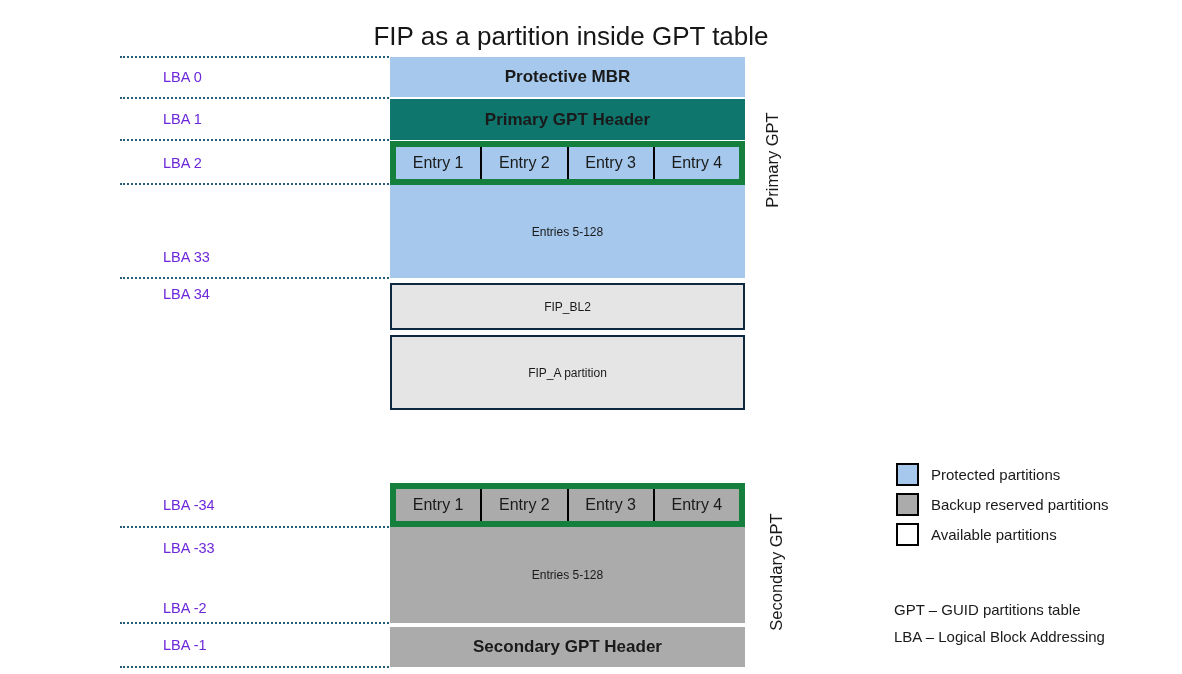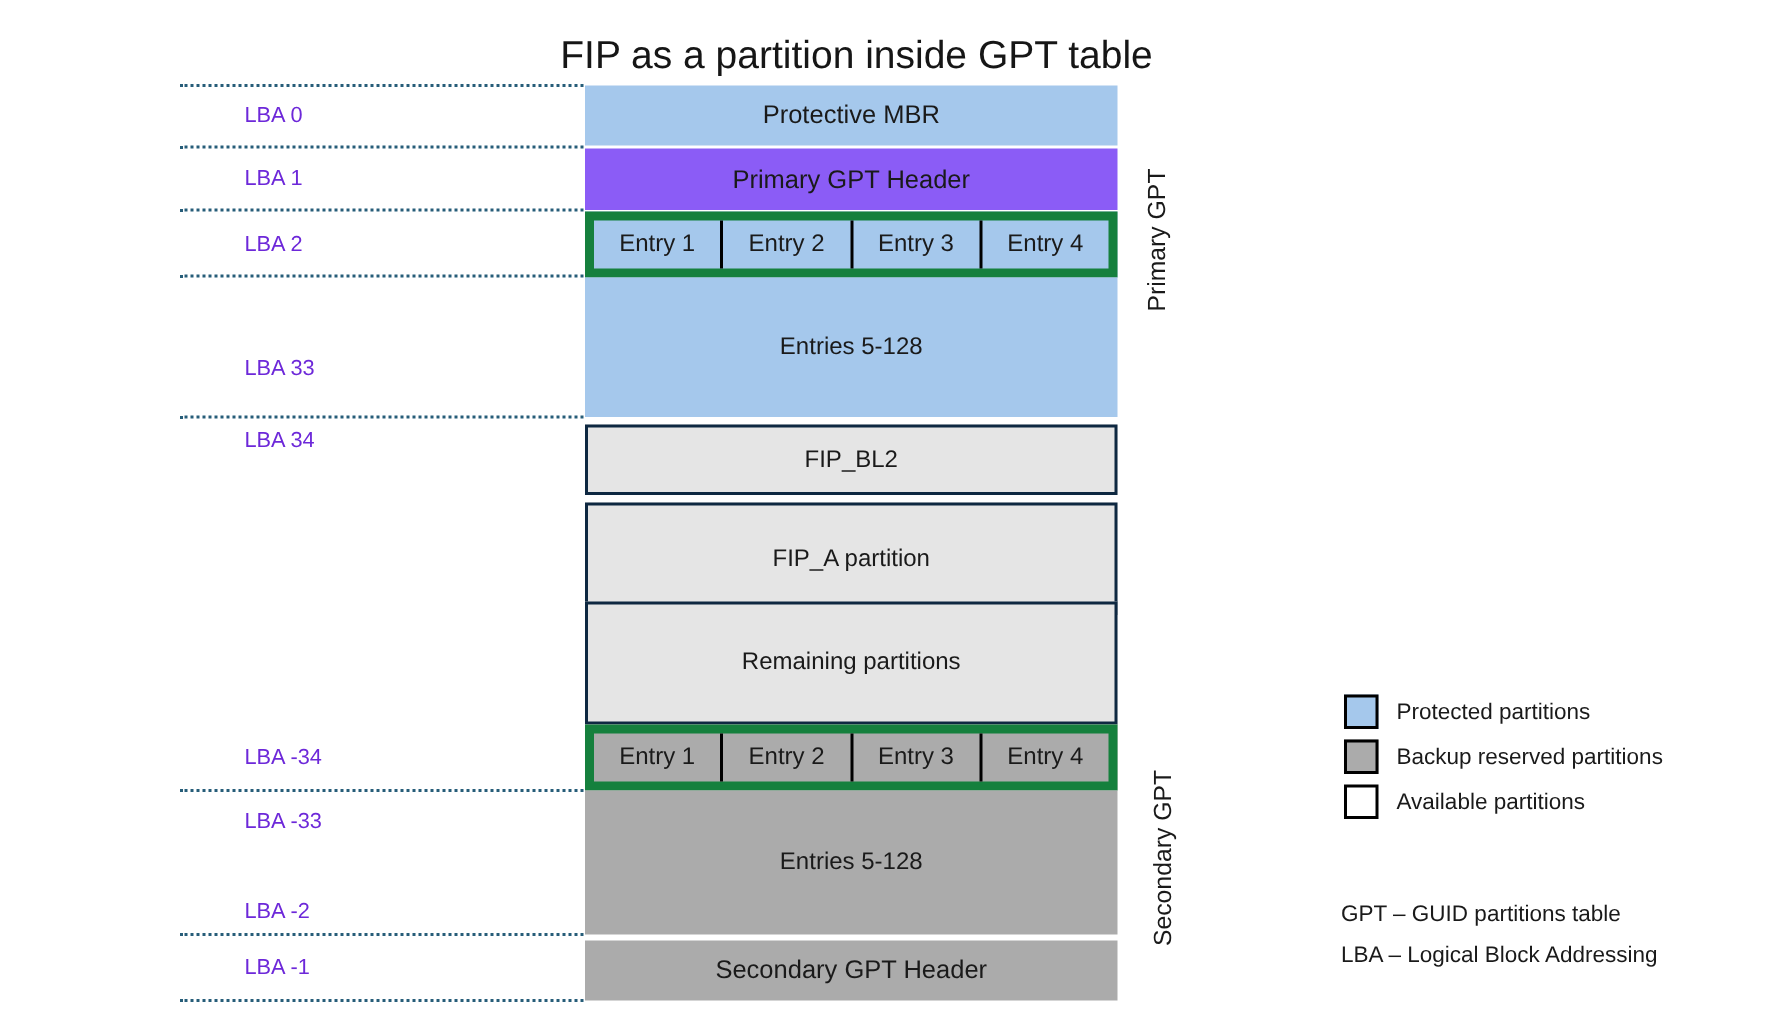--- a/index.html
+++ b/index.html
@@ -43,27 +43,27 @@
     color: #6d28d9;
     white-space: nowrap;
   }
   .block {
     position: absolute;
     left: 390px;
     width: 355px;
     display: flex;
     align-items: center;
     justify-content: center;
-    font-size: 16px;
+    font-size: 12px;
     box-sizing: border-box;
     text-align: center;
   }
-  .bold { font-weight: normal; font-size: 17px; }
+  .bold { font-weight: bold; font-size: 17px; }
   .bg-blue  { background: #a5c8ec; }
-  .bg-pink  { background: #8b5cf6; }
+  .bg-pink  { background: #0f766e; }
   .bg-gray  { background: #ababab; }
   .white-block {
     background: #e5e5e5;
     border: 2px solid #0e2841;
   }
   .entry-row {
     position: absolute;
     left: 390px;
     width: 355px;
     display: flex;
@@ -128,21 +128,21 @@
   <div class="dotted" style="top:139px"></div>
   <div class="dotted" style="top:183px"></div>
   <div class="dotted" style="top:277px"></div>
   <div class="dotted" style="top:526px"></div>
   <div class="dotted" style="top:622px"></div>
   <div class="dotted" style="top:666px"></div>
 
   <div class="lba" style="top:68px">LBA 0</div>
   <div class="lba" style="top:110px">LBA 1</div>
   <div class="lba" style="top:154px">LBA 2</div>
-  <div class="lba" style="top:237px">LBA 33</div>
+  <div class="lba" style="top:248px">LBA 33</div>
   <div class="lba" style="top:285px">LBA 34</div>
   <div class="lba" style="top:496px">LBA -34</div>
   <div class="lba" style="top:539px">LBA -33</div>
   <div class="lba" style="top:599px">LBA -2</div>
   <div class="lba" style="top:636px">LBA -1</div>
 
   <div class="block bg-blue bold" style="top:57px;height:40px">Protective MBR</div>
 
   <div class="block bg-pink bold" style="top:99px;height:41px">Primary GPT Header</div>
 
@@ -152,21 +152,20 @@
     <div class="cell">Entry 3</div>
     <div class="cell">Entry 4</div>
   </div>
 
   <div class="block bg-blue" style="top:185px;height:93px">Entries 5-128</div>
 
   <div class="block white-block" style="top:283px;height:47px">FIP_BL2</div>
 
   <div class="block white-block" style="top:335px;height:75px">FIP_A partition</div>
 
-  <div class="block white-block" style="top:401px;height:82px">Remaining partitions</div>
 
   <div class="entry-row bg-gray" style="top:483px;height:44px">
     <div class="cell">Entry 1</div>
     <div class="cell">Entry 2</div>
     <div class="cell">Entry 3</div>
     <div class="cell">Entry 4</div>
   </div>
 
   <div class="block bg-gray" style="top:527px;height:96px">Entries 5-128</div>
 

